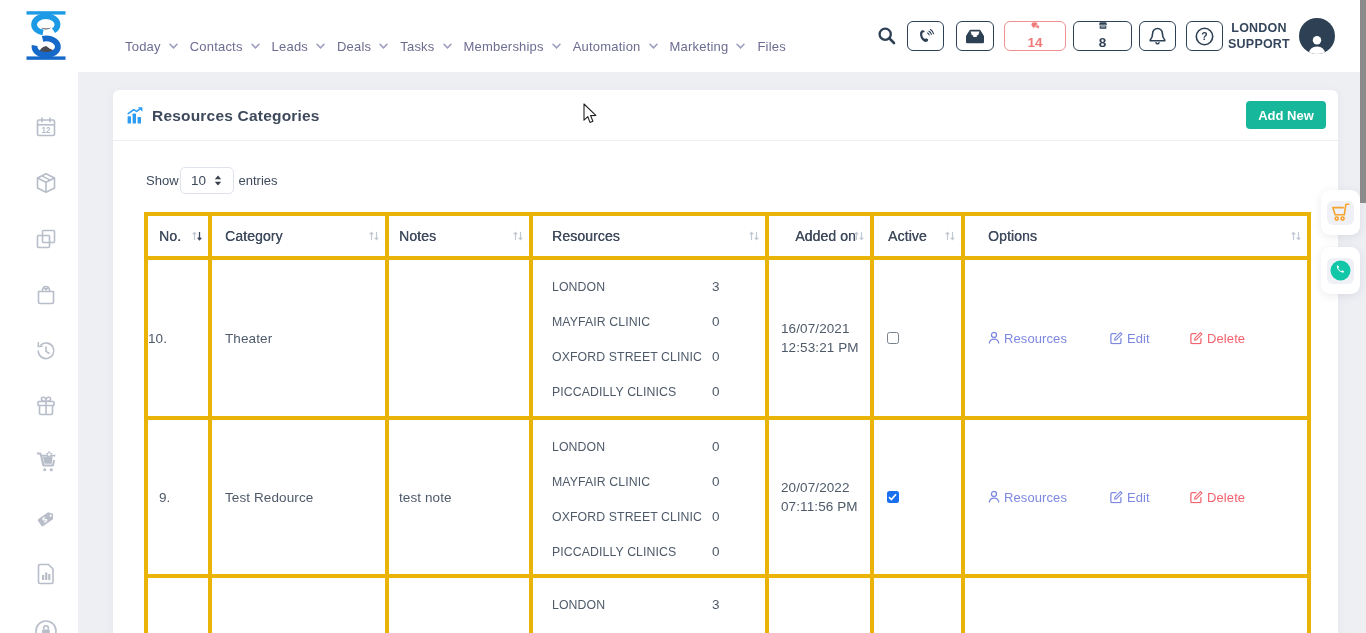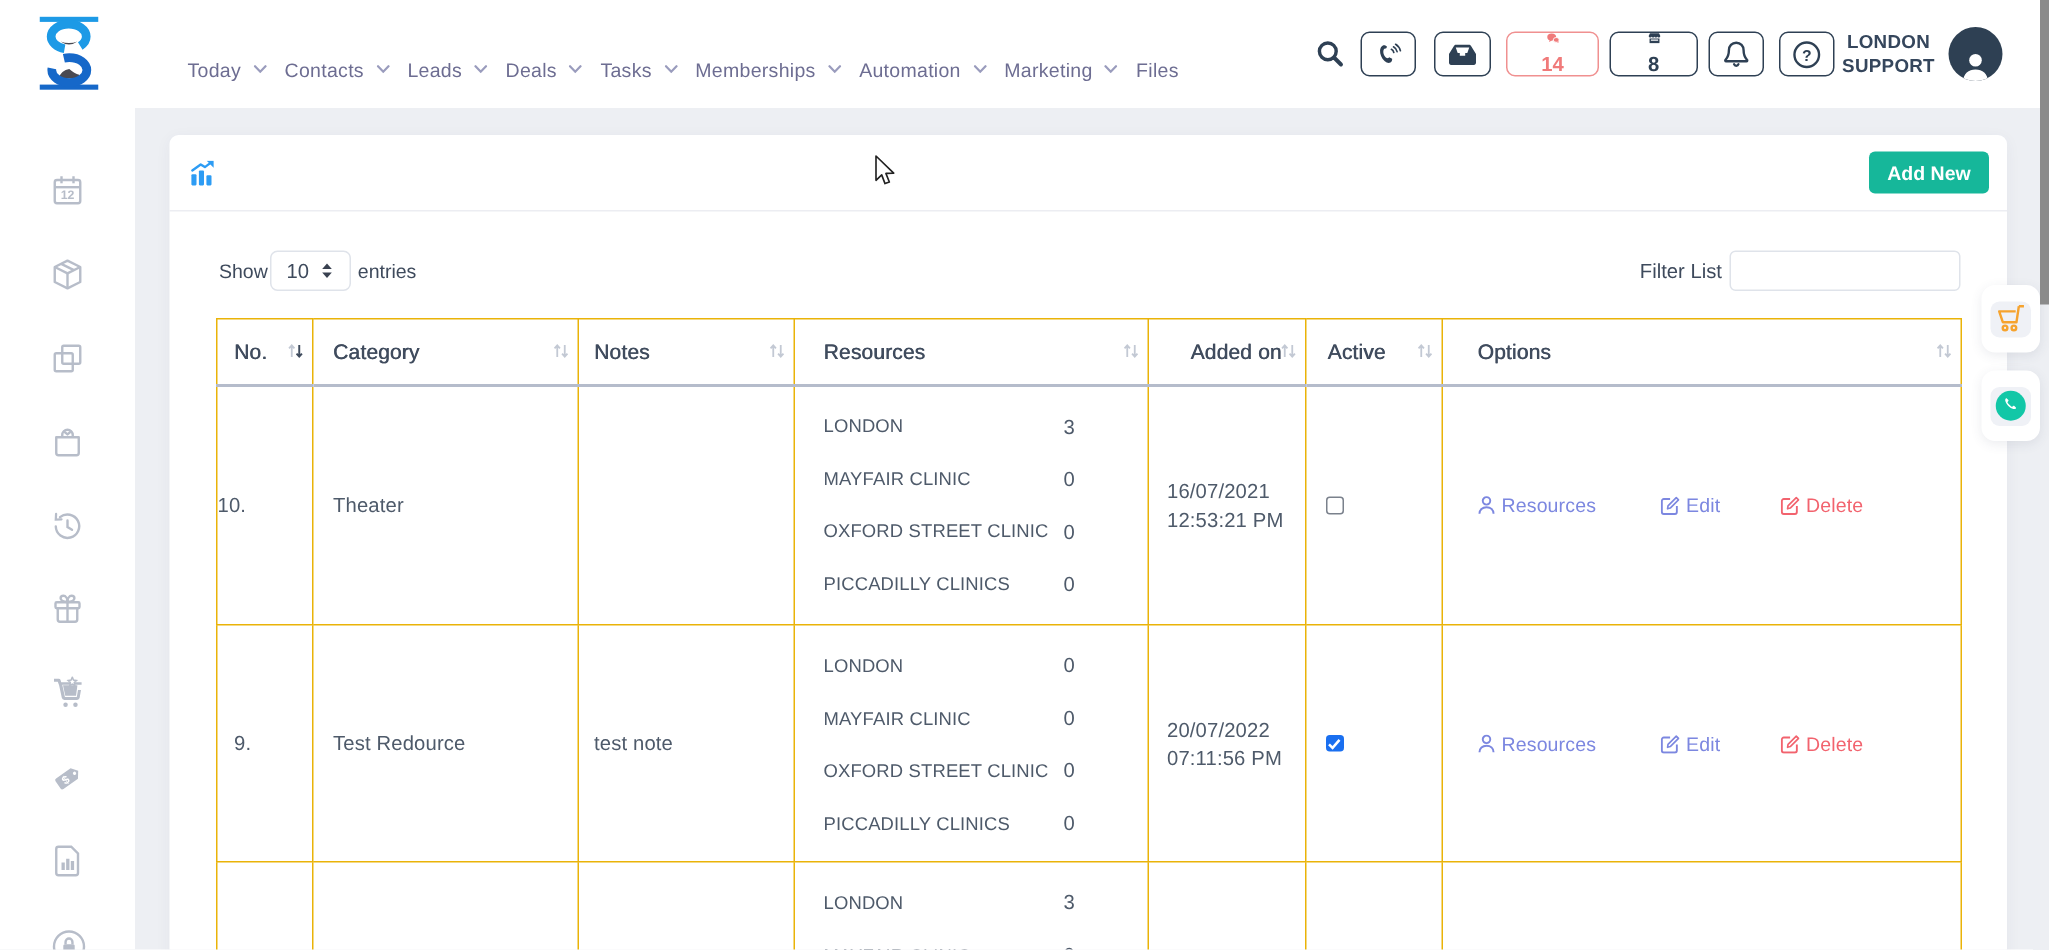--- a/index.html
+++ b/index.html
@@ -15,41 +15,41 @@
   .nav-item svg { display:block; }
   .tb-btn { position:absolute; top:21px; height:30px; border:1.6px solid #2e4054; border-radius:6px; background:#fff;
             display:flex; align-items:center; justify-content:center; gap:6px; cursor:pointer;flex-direction:column; }
   .tb-btn.red { border-color:#f09090; }
   .tb-count { font-size:13.5px; font-weight:600; color:#2e4054; }
   .tb-count.red { color:#f07a7a; }
   #user-name { position:absolute; left:1227px; top:20px; width:64px; text-align:center; font-size:12.5px; font-weight:700; color:#35465c; line-height:16px; letter-spacing:.2px; }
   #avatar { position:absolute; left:1299px; top:18px; width:36px; height:36px; border-radius:50%; background:#2e4053; display:flex; align-items:flex-end; justify-content:center; overflow:hidden; }
 
   
-  #sidebar { position:absolute; left:0; top:72px; width:90px; height:561px; background:#ffffff; z-index:4; }
+  #sidebar { position:absolute; left:0; top:72px; width:78px; height:561px; background:#ffffff; z-index:4;text-align:center; }
   .sb-ic { position:absolute; left:34px; width:24px; height:24px; }
 
   
   #card { position:absolute; left:113px; top:90px; width:1225px; height:600px; background:#ffffff; border-radius:6px; box-shadow:0 2px 10px rgba(50,60,90,.05); z-index:1; }
   #card-header { position:absolute; left:0; top:0; width:100%; height:51px; border-bottom:1px solid #ecedf2; }
   #page-title { position:absolute; left:39px; top:0; height:51px; display:flex; align-items:center; font-size:15.5px; font-weight:700; color:#3e4a5c; letter-spacing:.2px; }
   #title-icon { position:absolute; left:14px; top:17px; }
   #add-new { position:absolute; right:12px; top:11px; width:80px; height:28px; background:#16b79a; border:none; border-radius:4px;
              color:#fff; font-family:inherit; font-size:13px; font-weight:700; cursor:pointer; }
 
   #show-wrap { position:absolute; left:33px; top:77px; height:27px; display:flex; align-items:center; font-size:13px; color:#3e4a5c; font-weight:500; }
   #page-size { width:54px; height:27px; margin-left:1px; border:1px solid #dfe3ea; border-radius:5px; position:relative;
                display:flex; align-items:center; justify-content:center; gap:8px; font-size:13.5px; color:#3e4a5c; cursor:pointer; }
   #entries-label { margin-left:5px; }
   #filter-wrap { position:absolute; right:31px; top:77px; height:27px; display:flex; align-items:center; gap:5px; font-size:13.5px; color:#3e4a5c; font-weight:500; }
   #filter-input { width:154px; height:27px; border:1px solid #dfe3ea; border-radius:4px; font-family:inherit; font-size:13px; color:#3e4a5c; padding:0 8px; outline:none; background:#fff; }
 
   
   #tbl { position:absolute; left:31px; top:122px; width:1163px; border-collapse:collapse; table-layout:fixed; }
-  #tbl th, #tbl td { border:1px solid #eab308; }
+  #tbl th, #tbl td { border:4px solid #eab308; }
   #tbl thead th { height:44px; border-bottom:2px solid #b5bccb; font-size:14px; font-weight:500; color:#404c5e; text-align:left; position:relative; letter-spacing:.1px; text-shadow:0.35px 0 0 currentColor; }
   #tbl tbody td { font-size:13.5px; color:#4e5a6a; vertical-align:middle; letter-spacing:.1px; }
   #tbl tbody tr { height:160px; }
   .sort-ic { position:absolute; right:5px; top:50%; transform:translateY(-50%); }
   #tbl tbody td.cell-res { vertical-align:top; padding:0; }
   .res-wrap { margin-top:9px; position:relative; }
   .res-line { height:35px; display:flex; align-items:center; position:relative; }
   .res-name { margin-left:19px; font-size:12.3px; color:#4e5a6a; }
   .res-count { position:absolute; left:179px; font-size:13.5px; }
   .cell-date span { display:block; line-height:19px; }
@@ -291,39 +291,36 @@
   <div id="card-header">
     <div id="title-icon">
       <svg width="16" height="17" viewBox="0 0 16 17">
         <rect x="0.6" y="9.2" width="3.4" height="7.4" rx="0.7" fill="#2d9cf4"></rect>
         <rect x="5.6" y="6.6" width="3.4" height="10" rx="0.7" fill="#2d9cf4"></rect>
         <rect x="10.6" y="9.9" width="3.4" height="6.7" rx="0.7" fill="#2d9cf4"></rect>
         <path d="M1.2 6.6 L6.8 2.6 L9.6 4.4 L13.6 1.4" fill="none" stroke="#2d9cf4" stroke-width="1.6" stroke-linecap="round" stroke-linejoin="round"></path>
         <path d="M10.8 0.2 L15.4 0.2 L15.4 4.8 Z" fill="#2d9cf4"></path>
       </svg>
     </div>
+    <div id="page-title">Resources Categories</div>
     <button id="add-new">Add New</button>
   </div>
 
   <div id="show-wrap">
     <span>Show</span>
     <div id="page-size">
       <span>10</span>
       <svg width="8" height="11" viewBox="0 0 8 11">
           <path d="M4 0.6 L7.2 4.3 H0.8 Z" fill="#394150"></path>
           <path d="M4 10.4 L7.2 6.7 H0.8 Z" fill="#394150"></path>
         </svg>
     </div>
     <span id="entries-label">entries</span>
   </div>
 
-  <div id="filter-wrap">
-    <span>Filter List</span>
-    <input id="filter-input" type="text" value="" style="">
-  </div>
 
   <table id="tbl">
     <colgroup>
       <col style="width:64px">
         <col style="width:177px">
         <col style="width:144px">
         <col style="width:236px">
       <col style="width:105px">
         <col style="width:91px">
         <col style="width:346px">

